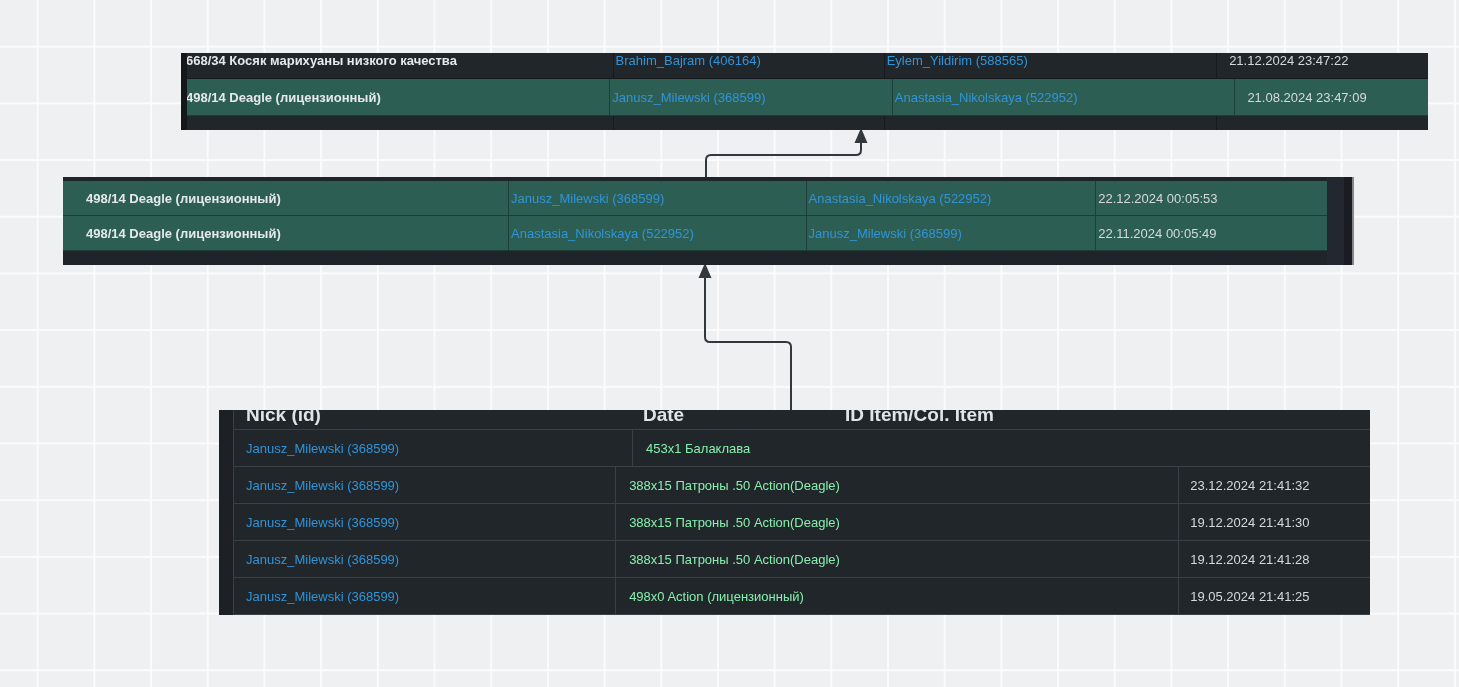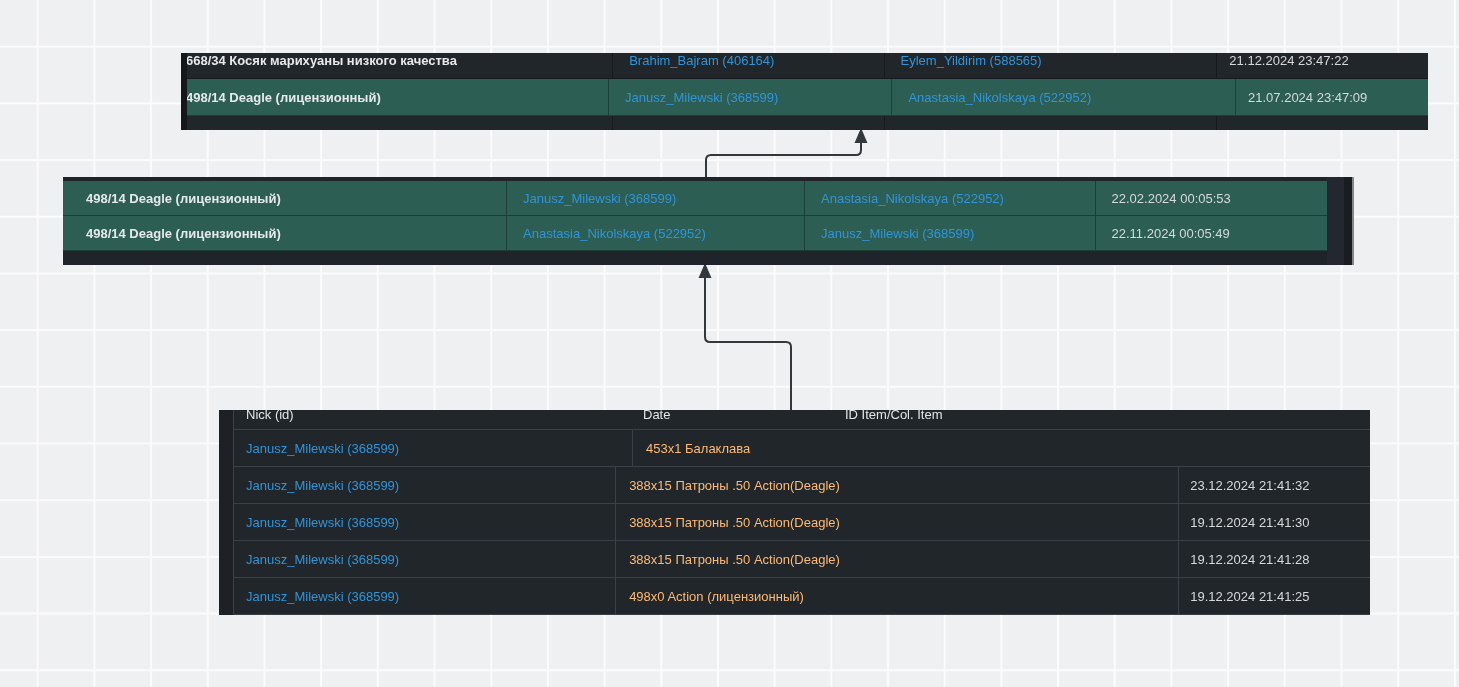--- a/index.html
+++ b/index.html
@@ -23,21 +23,21 @@
   .frag-top{left:181px;top:53px;width:1247px;height:77px;}
   .frag-mid{left:63px;top:177px;width:1291px;height:88px;background:var(--row-dark2);}
   .frag-bot{left:219px;top:410px;width:1151px;height:205px;background:var(--row-dark);}
 
   .row{display:flex;align-items:stretch;height:37px;border-bottom:1px solid rgba(0,0,0,.35);}
   .row.dark{background:var(--row-dark);}
   .row.teal{background:var(--row-teal);gap:36px;}
   .frag-mid .row{height:35px;}
   .frag-top .row.first{margin-top:-11px;}
 
-  .cell{display:flex;align-items:center;font-size:13px;overflow:hidden;white-space:nowrap;padding-left:16px;}
+  .cell{display:flex;align-items:center;font-size:13px;overflow:hidden;white-space:nowrap;padding-left:2px;}
   .cell.vline{border-left:1px solid var(--divider-dark);}
   .c-item{color:var(--text-light);font-weight:600;}
   .c-link{color:var(--link-blue);font-weight:400;cursor:pointer;text-decoration:none;}
   .c-date{color:var(--date-text);margin-left:48px;}
 
   
   .frag-top .c1{width:449px;padding-left:5px;}
   .frag-top .c2{width:282px;}
   .frag-top .c3{width:296px;}
   .frag-top .c4{width:220px;padding-left:12px;}
@@ -53,27 +53,27 @@
   .frag-mid .c4{width:265px;}
   .scrollzone{position:absolute;right:0;top:0;bottom:0;width:27px;background:#232830;display:flex;}
   .scroll-track{width:17px;height:100%;background:#232830;}
   .scroll-thumb{width:8px;height:100%;background:#191d23;}
   .scroll-edge{width:2px;height:100%;background:#84878a;}
 
   
   .frag-bot .row{border-bottom:1px solid var(--divider);padding-left:15px;}
   .frag-bot .hrow{height:30px;margin-top:-10px;border-bottom:1px solid var(--divider);
     display:flex;align-items:center;padding-left:15px;background:var(--row-dark);}
-  .hcell{font-size:13px;font-weight:400;color:#e2e5e7;display:flex;align-items:center;
+  .hcell{font-size:19px;font-weight:700;color:#e2e5e7;display:flex;align-items:center;
     padding-left:12px;height:100%;white-space:nowrap;}
   .b1{width:398px;padding-left:12px;}
   .b2{width:538px;padding-left:13px;}
   .b3{width:200px;padding-left:11px;}
   .frag-bot .cell.vline{border-left:1px solid var(--divider);}
-  .frag-bot .c-item{font-weight:400;color:#fdba74;}
+  .frag-bot .c-item{font-weight:400;color:#86efac;}
   .left-strip{position:absolute;left:0;top:0;bottom:0;width:15px;background:#1d2125;border-right:1px solid var(--divider);}
 
   svg.arrows{position:absolute;left:0;top:0;width:1459px;height:687px;pointer-events:none;}
 </style>
 </head>
 <body>
 
 <svg class="arrows">
   <path d="M 706 181 L 706 160 Q 706 155 711 155 L 856 155 Q 861 155 861 150 L 861 142" fill="none" stroke-width="2" stroke-linecap="round" stroke="#33383d"></path>
   <polygon points="861,128 854.5,143 867.5,143" fill="#33383d"></polygon>
@@ -85,39 +85,39 @@
   <div class="row dark first">
     <div class="cell c1 c-item">668/34 Косяк марихуаны низкого качества</div>
     <a class="cell c2 vline c-link">Brahim_Bajram (406164)</a>
     <a class="cell c3 vline c-link">Eylem_Yildirim (588565)</a>
     <div class="cell c4 vline c-date">21.12.2024 23:47:22</div>
   </div>
   <div class="row teal">
     <div class="cell c1 c-item">498/14 Deagle (лицензионный)</div>
     <a class="cell c2 vline c-link">Janusz_Milewski (368599)</a>
     <a class="cell c3 vline c-link">Anastasia_Nikolskaya (522952)</a>
-    <div class="cell c4 vline c-date">21.07.2024 23:47:09</div>
+    <div class="cell c4 vline c-date">21.08.2024 23:47:09</div>
   </div>
   <div class="row dark">
     <div class="cell c1 c-item">516/1 Пистолет-пулемет С9К</div>
     <a class="cell c2 vline c-link">Bruno_Rochelle (375615)</a>
     <a class="cell c3 vline c-link">Lorenzo_Giulia (613917)</a>
     <div class="cell c4 vline c-date">21.12.2024 23:44:35</div>
   </div>
   <div class="edge-strip"></div>
 </div>
 
 <div class="frag frag-mid">
   <div class="rows">
     <div class="sliver-top"></div>
     <div class="row teal">
       <div class="cell c1 c-item">498/14 Deagle (лицензионный)</div>
       <a class="cell c2 vline c-link">Janusz_Milewski (368599)</a>
       <a class="cell c3 vline c-link">Anastasia_Nikolskaya (522952)</a>
-      <div class="cell c4 vline c-date">22.02.2024 00:05:53</div>
+      <div class="cell c4 vline c-date">22.12.2024 00:05:53</div>
     </div>
     <div class="row teal">
       <div class="cell c1 c-item">498/14 Deagle (лицензионный)</div>
       <a class="cell c2 vline c-link">Anastasia_Nikolskaya (522952)</a>
       <a class="cell c3 vline c-link">Janusz_Milewski (368599)</a>
       <div class="cell c4 vline c-date">22.11.2024 00:05:49</div>
     </div>
     <div class="sliver-bottom"></div>
   </div>
   <div class="scrollzone">
@@ -148,16 +148,16 @@
     <div class="cell b3 vline c-date">19.12.2024 21:41:30</div>
   </div>
   <div class="row dark">
     <a class="cell b1 c-link">Janusz_Milewski (368599)</a>
     <div class="cell b2 vline c-item">388x15 Патроны .50 Action(Deagle)</div>
     <div class="cell b3 vline c-date">19.12.2024 21:41:28</div>
   </div>
   <div class="row dark">
     <a class="cell b1 c-link">Janusz_Milewski (368599)</a>
     <div class="cell b2 vline c-item">498x0 Action (лицензионный)</div>
-    <div class="cell b3 vline c-date">19.12.2024 21:41:25</div>
+    <div class="cell b3 vline c-date">19.05.2024 21:41:25</div>
   </div>
   <div class="left-strip"></div>
 </div>
 
 </body></html>

